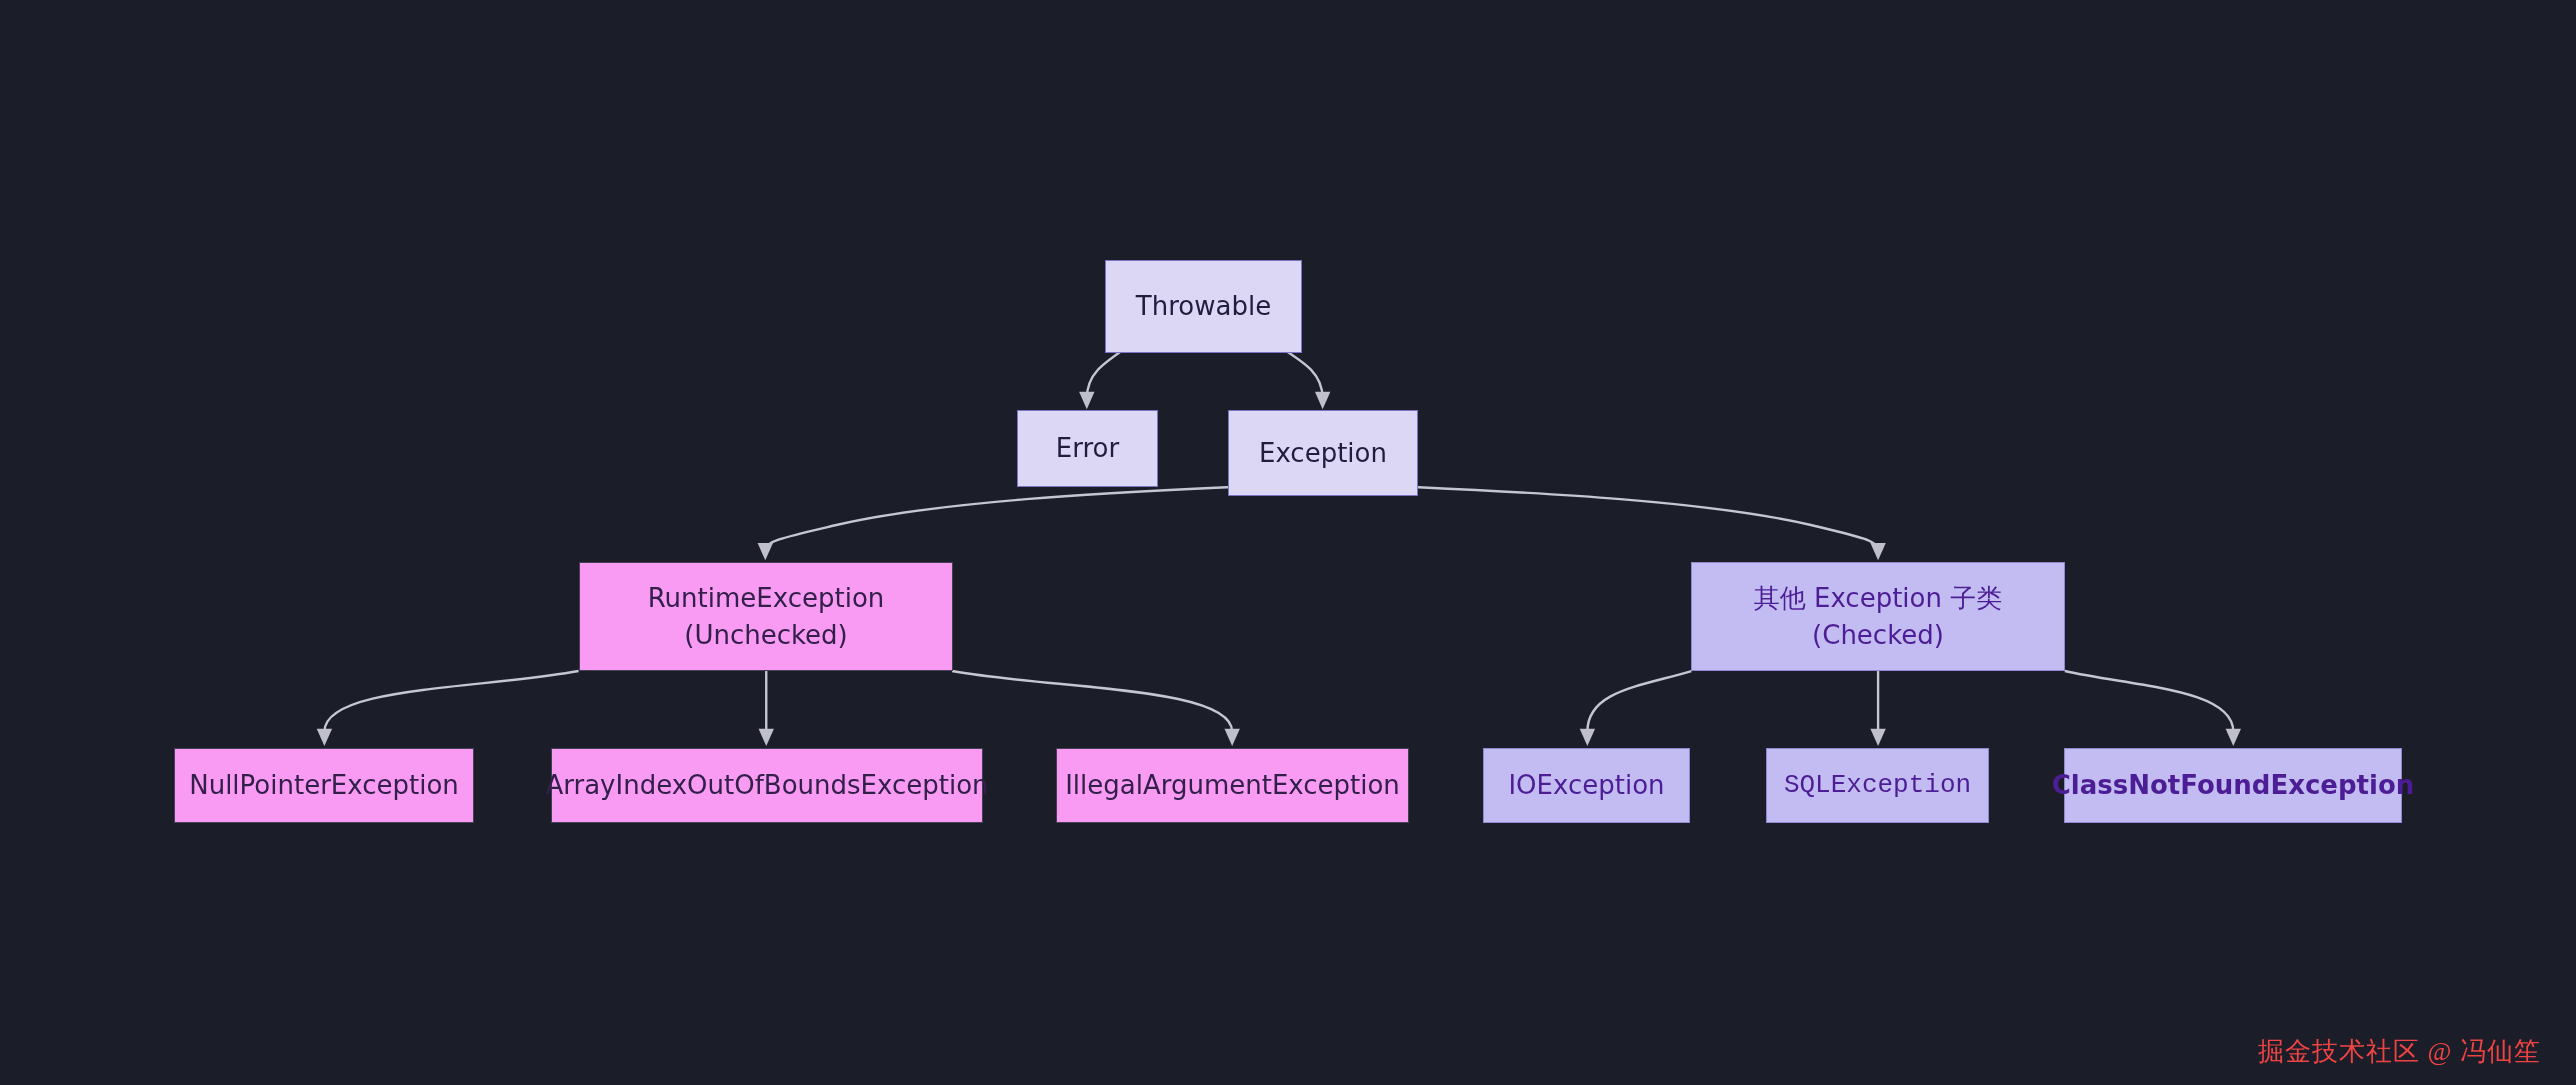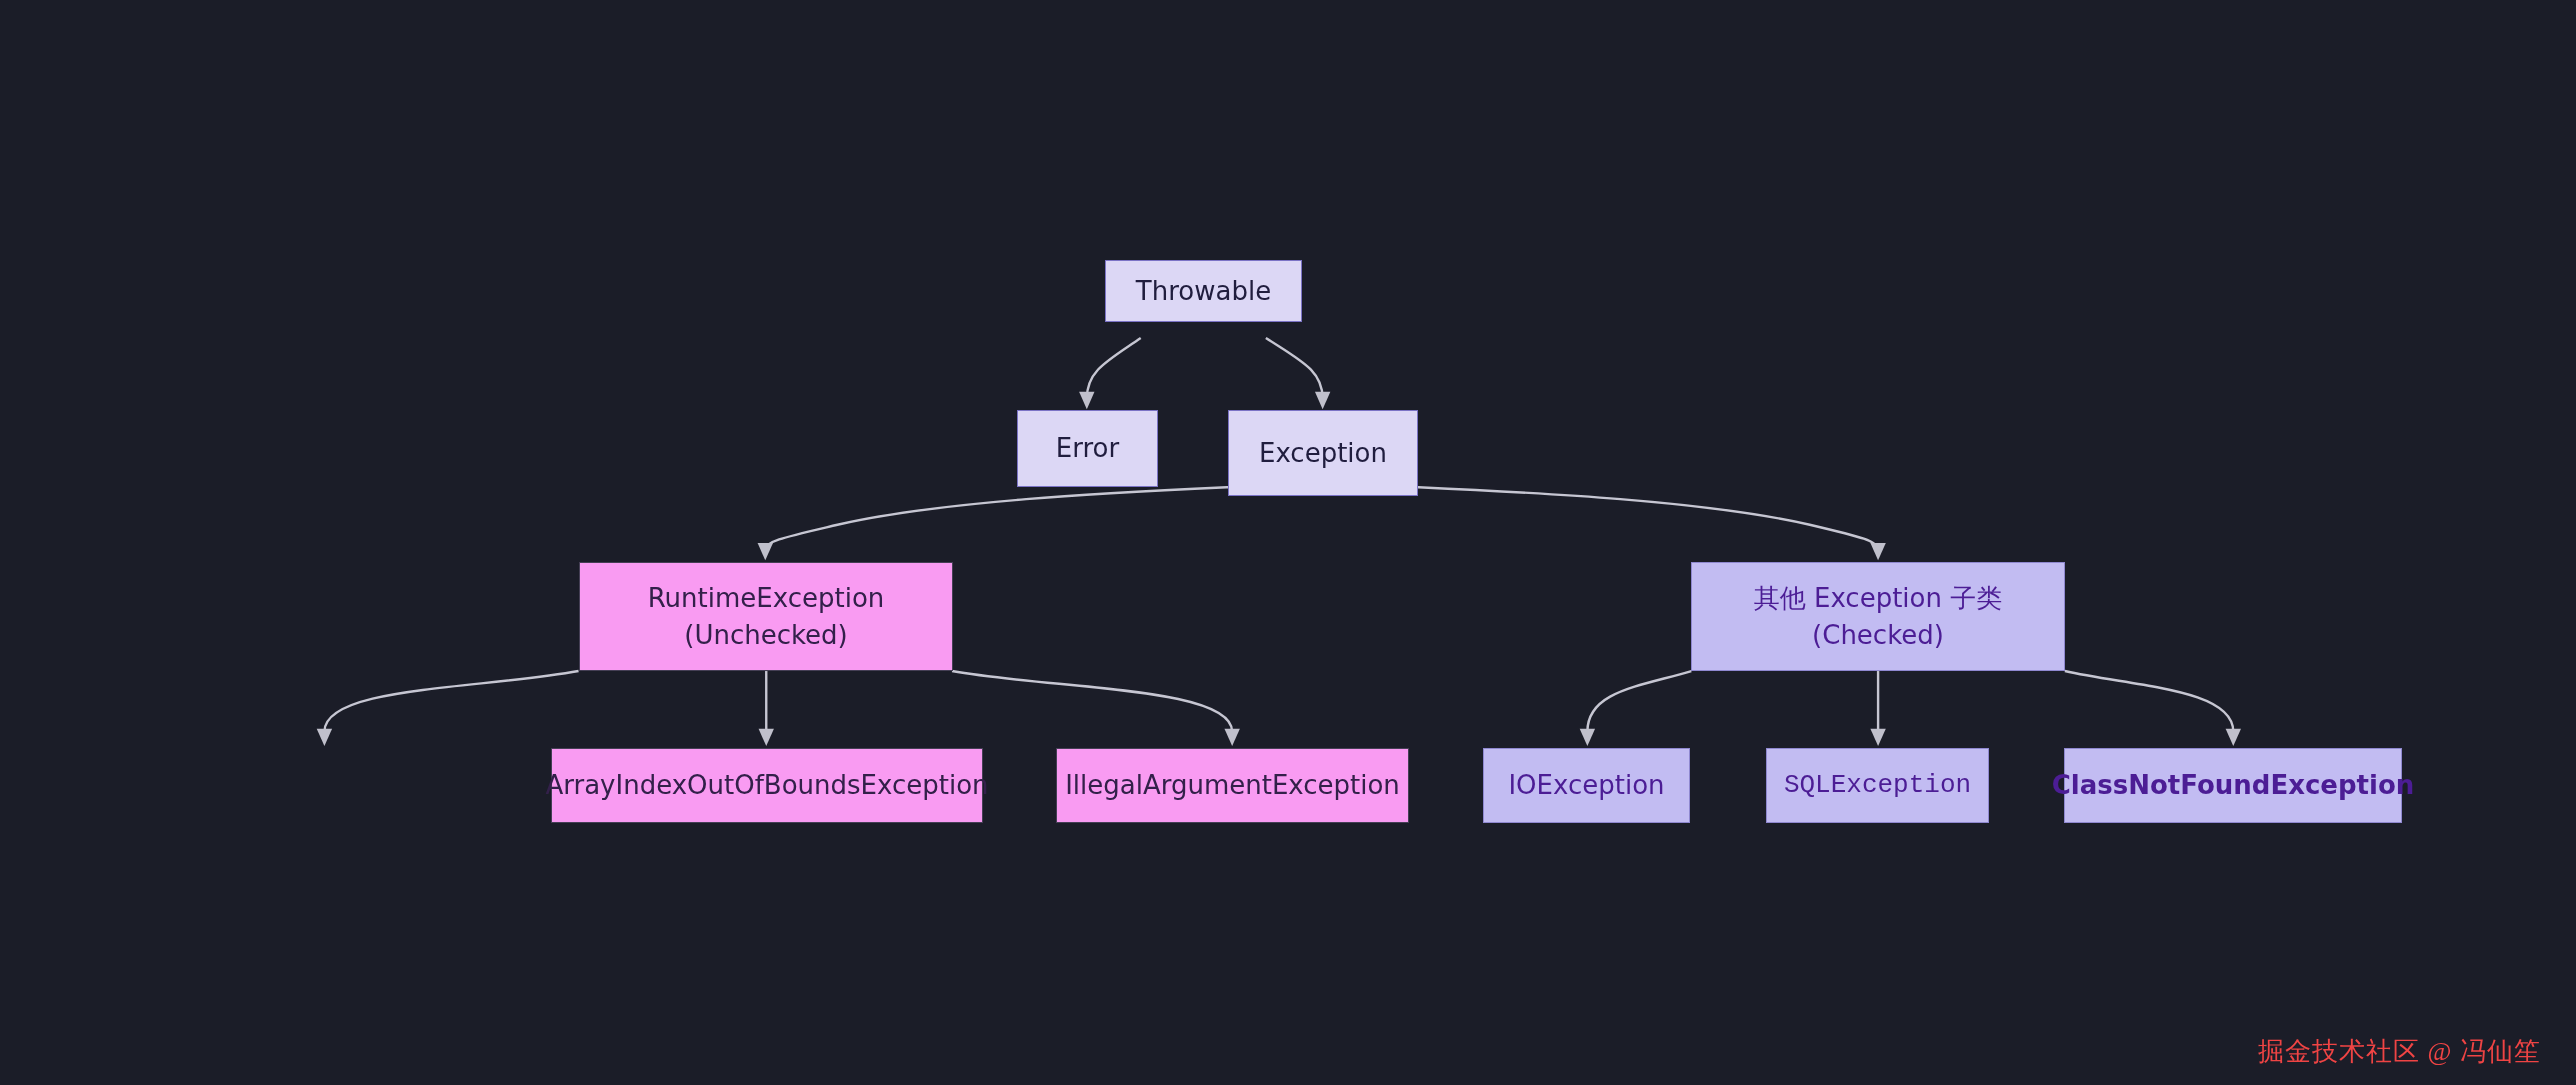--- a/index.html
+++ b/index.html
@@ -98,40 +98,43 @@
     <path class="edge" d="M 1757,697 C 1703,713 1649,718 1649,760"></path>
     <path class="arrowhead" d="M 1649,775 L 1641,757 L 1657,757 Z"></path>
 
     <path class="edge" d="M 1951,697 L 1951,760"></path>
     <path class="arrowhead" d="M 1951,775 L 1943,757 L 1959,757 Z"></path>
 
     <path class="edge" d="M 2145,697 C 2215,713 2320,715 2320,760"></path>
     <path class="arrowhead" d="M 2320,775 L 2312,757 L 2328,757 Z"></path>
   </svg>
 
-  <div class="node lavender" style="left:1105px; top:260px; width:197px; height:62px;justify-content:center;">
+  <div class="node lavender" style="left:1105px; top:260px; width:197px; height:93px;justify-content:center;">
     <span>Throwable</span>
   </div>
 
   <div class="node lavender" style="left:1017px; top:410px; width:141px; height:77px;">
     <span>Error</span>
   </div>
   <div class="node lavender" style="left:1228px; top:410px; width:190px; height:86px;">
     <span>Exception</span>
   </div>
 
   <div class="node pink" style="left:579px; top:562px; width:374px; height:109px;">
     <span>RuntimeException</span>
     <span>(Unchecked)</span>
   </div>
   <div class="node periwinkle" style="left:1691px; top:562px; width:374px; height:109px;">
     <span>其他 Exception 子类</span>
     <span>(Checked)</span>
   </div>
 
+  <div class="node pink" style="left:174px; top:748px; width:300px; height:75px;">
+    <span>NullPointerException</span>
+  </div>
   <div class="node pink" style="left:551px; top:748px; width:432px; height:75px;">
     <span>ArrayIndexOutOfBoundsException</span>
   </div>
   <div class="node pink" style="left:1056px; top:748px; width:353px; height:75px;">
     <span>IllegalArgumentException</span>
   </div>
   <div class="node periwinkle" style="left:1483px; top:748px; width:207px; height:75px;">
     <span>IOException</span>
   </div>
   <div class="node periwinkle" style="left:1766px; top:748px; width:223px; height:75px;font-family:Liberation Mono, monospace;">

